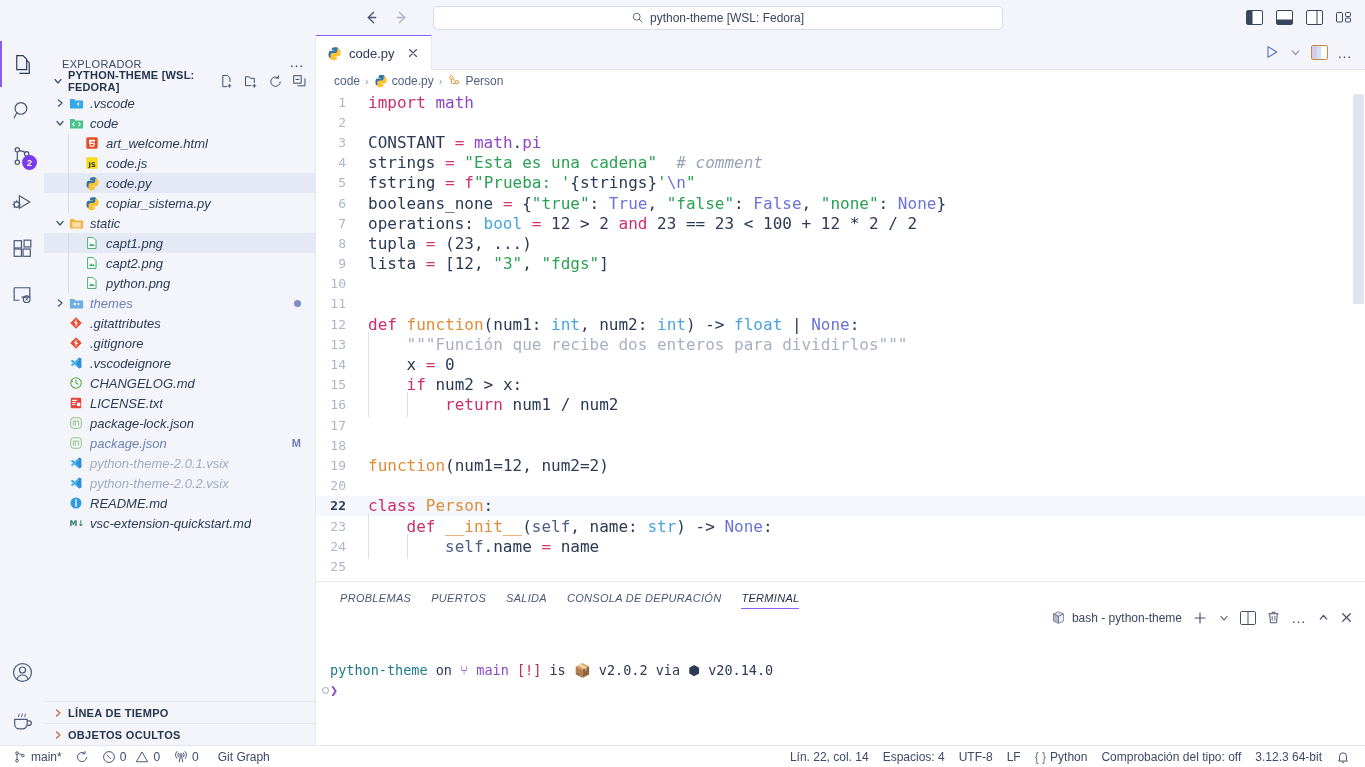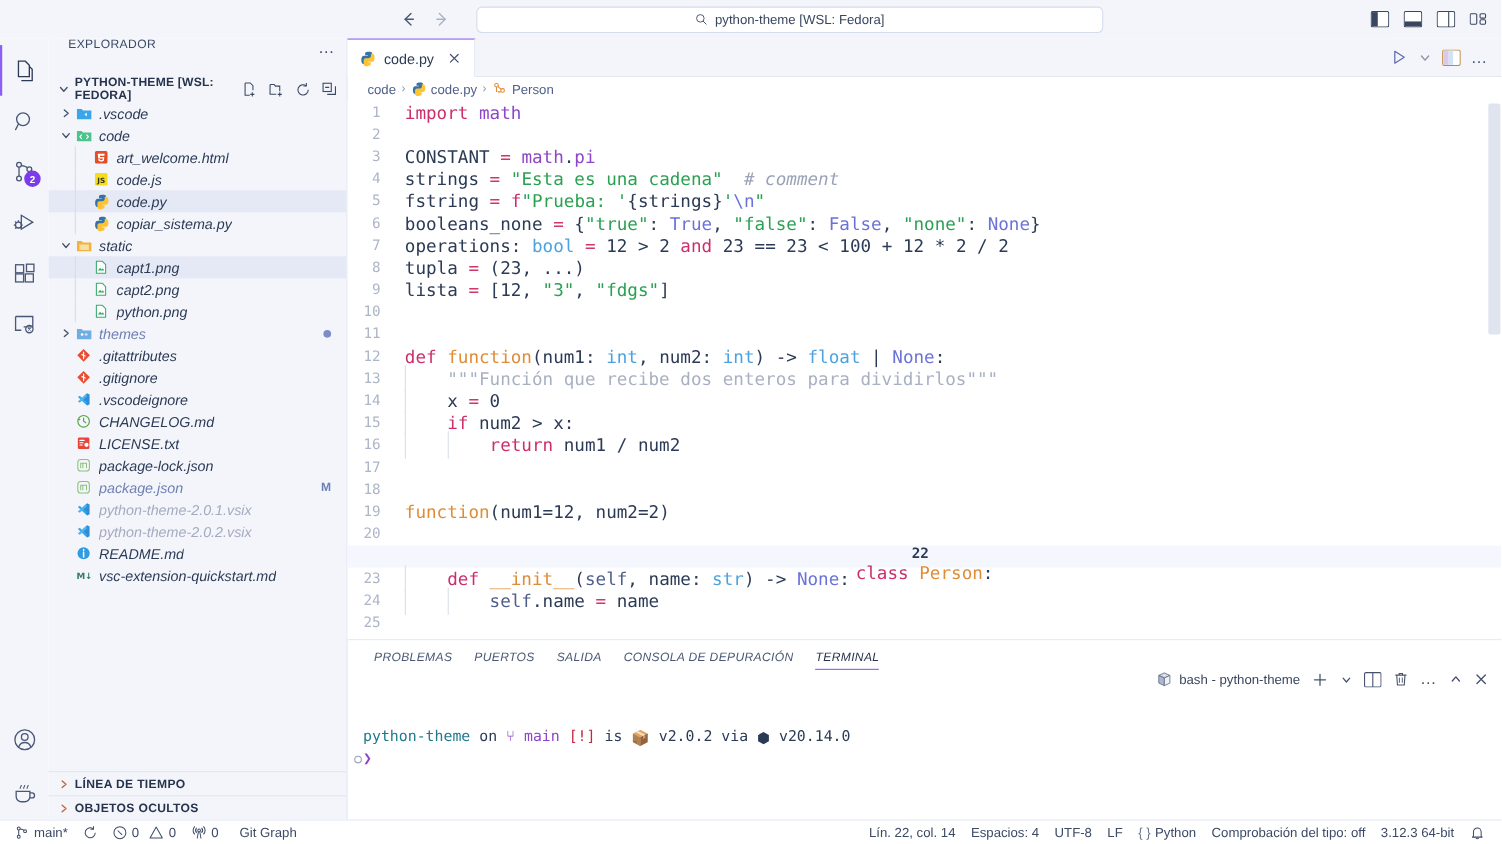--- a/index.html
+++ b/index.html
@@ -63,21 +63,21 @@
     padding: 0 3px;
   }
 
   
   .sidebar {
     width: 272px; min-width: 272px; background: #f3f5fb;
     display: flex; flex-direction: column; position: relative;
     border-right: 1px solid #e3e8f3;
   }
   .sb-header {
-    height: 35px; display: flex; align-items: flex-start; justify-content: space-between;
+    height: 35px; display: flex; align-items: flex-end; justify-content: space-between;
     padding: 0 10px 0 18px;
     font-size: 11px; letter-spacing: .35px; color: #3c4a66; text-transform: uppercase;
   }
   .sb-header .dots { color: #3c4a66; font-size: 15px; letter-spacing: 1px; cursor: pointer; }
   .sb-root {
     height: 22px; display: flex; align-items: center; padding-left: 6px;
     font-size: 11px; font-weight: bold; letter-spacing: .2px; color: #26334d;
     gap: 2px;
   }
   .sb-root .root-actions { margin-left: auto; display: flex; gap: 9px; padding-right: 8px; }
@@ -130,21 +130,21 @@
   .breadcrumb { height: 22px; display: flex; align-items: center; gap: 4px;
     padding-left: 18px; font-size: 12px; color: #50608a; background: #ffffff; }
   .bc-sep { color: #8c96ae; font-size: 11px; margin: 0 1px; }
   .bc-item { display: flex; align-items: center; gap: 4px; cursor: pointer; }
 
   
   .editor { flex: 1; position: relative; background: #ffffff; overflow: hidden;
     font-family: "DejaVu Sans Mono", monospace; }
   .code-area { position: absolute; inset: 0; }
   .codeline { height: 20.2px; display: flex; align-items: center; white-space: pre; }
-  .codeline.cur { background: #f4f7fd; flex-direction: column; }
+  .codeline.cur { background: #f4f7fd; }
   .lnum { width: 52px; min-width: 52px; text-align: right; padding-right: 22px;
     font-size: 13px; color: #adb5c9; font-family: "DejaVu Sans Mono", monospace; }
   .codeline.cur .lnum { color: #2b3a55; font-weight: bold; }
   .ctext { font-size: 16px; color: #2b3a55; position: relative; }
   .ind { position: relative; display: inline-block; }
   .ind::before { content: ""; position: absolute; left: 0; top: -3px; bottom: -3px; width: 1px; background: #d9dfec; }
 
   
   .kw   { color: #cc2e6b; }
   .op   { color: #d0356e; }

